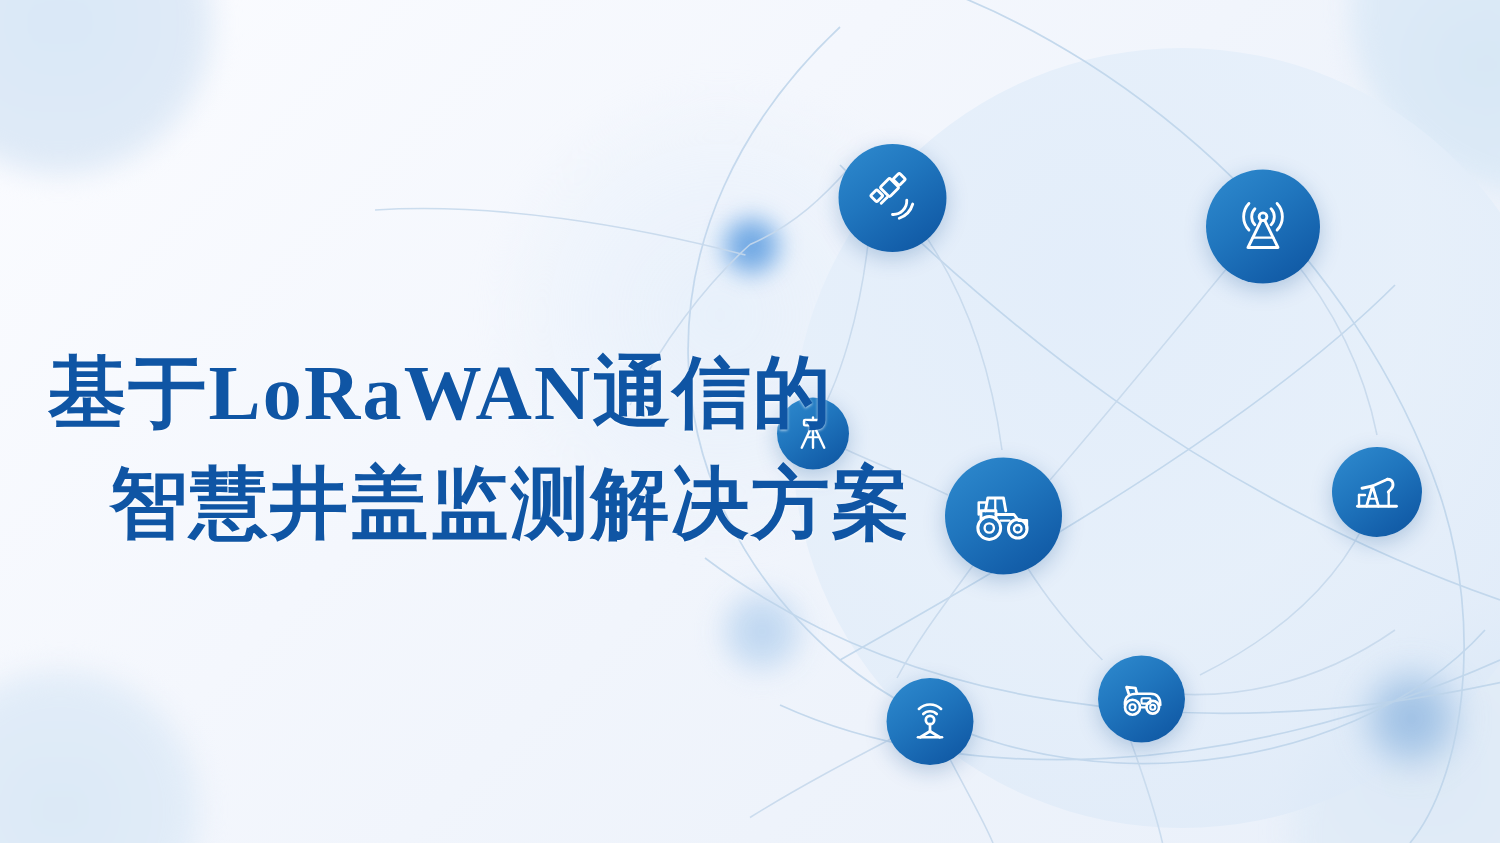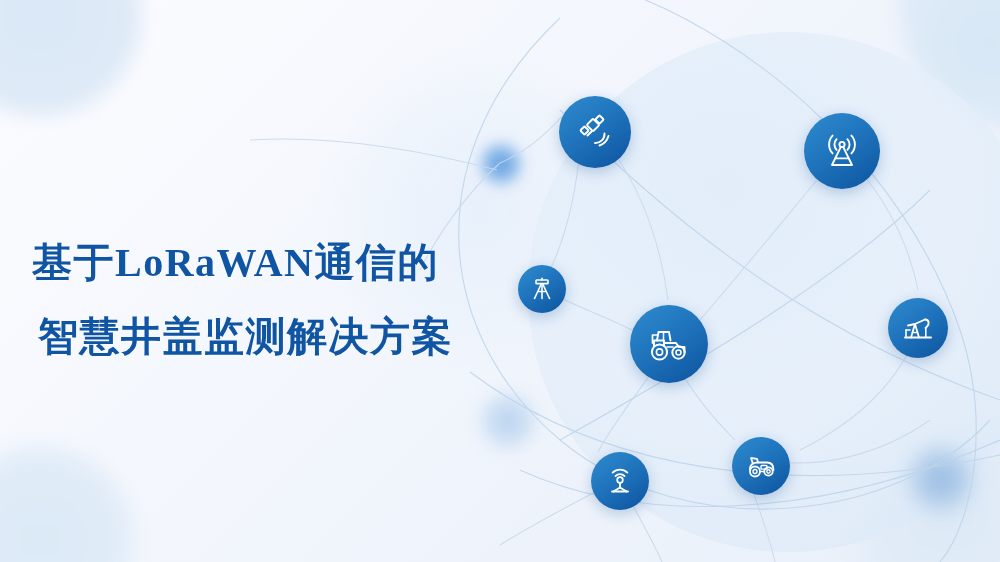--- a/index.html
+++ b/index.html
@@ -124,28 +124,28 @@
   
   .title-block {
     position: absolute;
     left: 32px;
     top: 226px;
     width: 560px;
   }
   .title-line {
     color: #0f55a4;
     font-family: "Liberation Serif", "DejaVu Serif", serif;
-    font-size: 40px;
+    font-size: 52px;
     font-weight: 700;
     letter-spacing: 1.5px;
     line-height: 74px;
     white-space: nowrap;
     text-shadow: 0 1px 2px rgba(255,255,255,0.7);
   }
-  .title-line.l2 { padding-left: 6px; }
+  .title-line.l2 { padding-left: 6px; margin-left: 35px; }
 </style>
 </head>
 <body>
 
 <div class="slide">
 
   <div class="blob blob-tl"></div>
   <div class="blob blob-bl"></div>
   <div class="blob blob-tr"></div>
   <div class="blob blob-br"></div>

